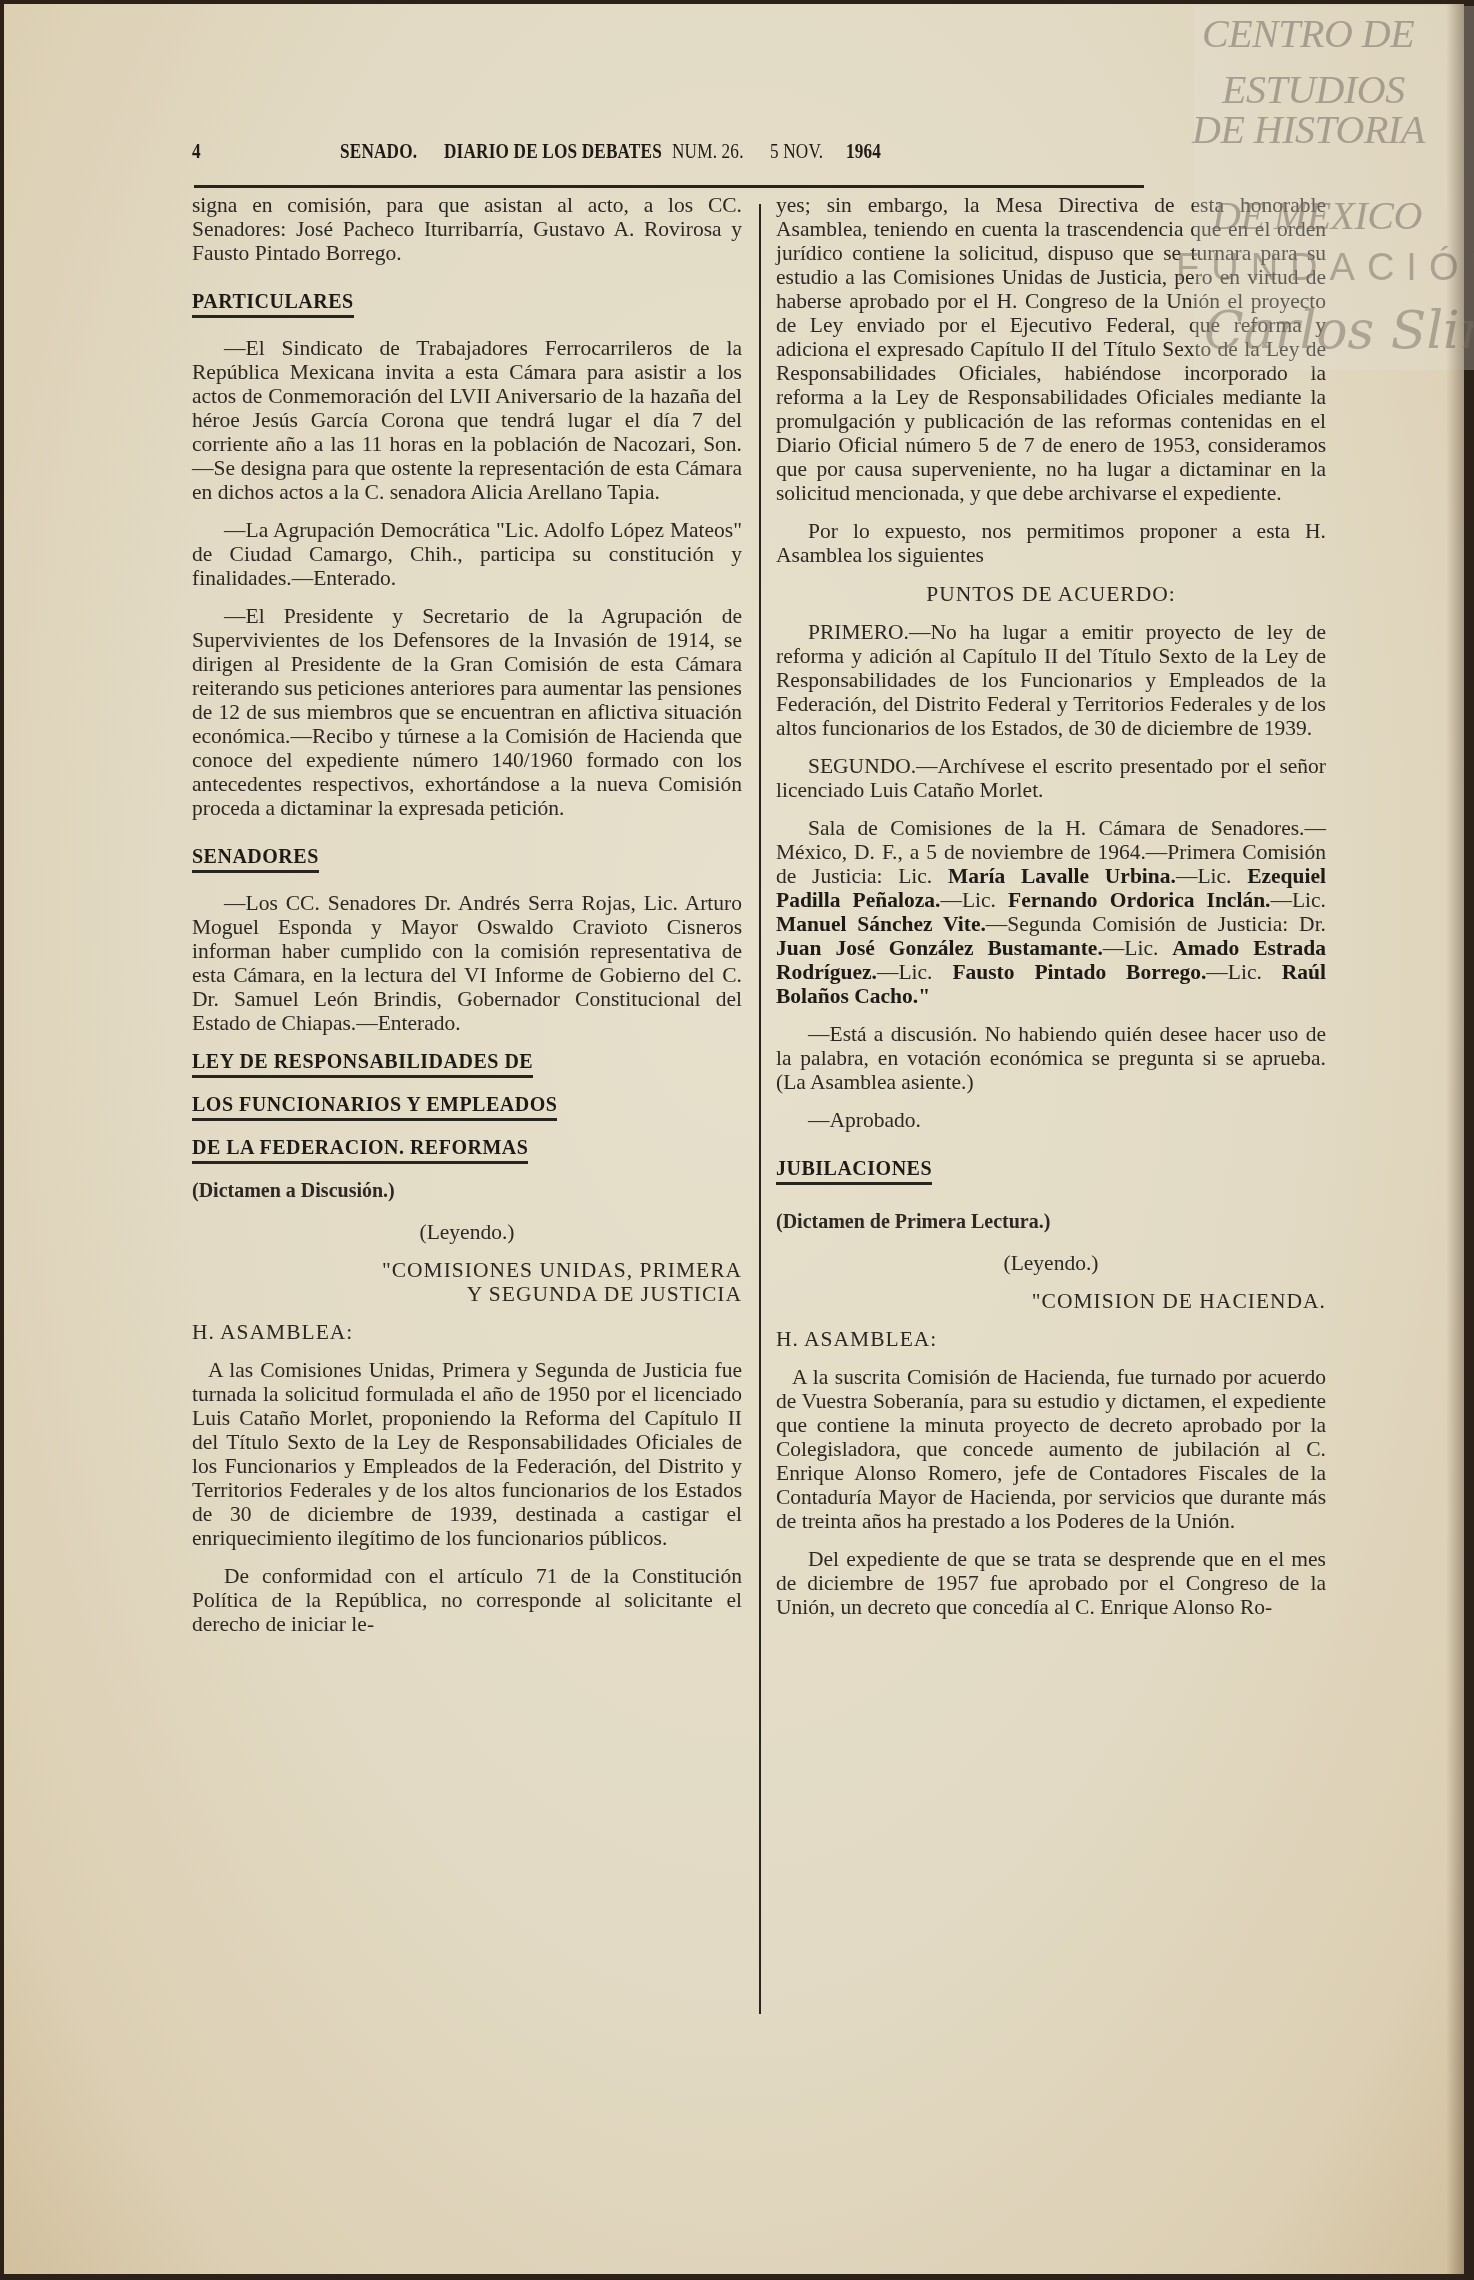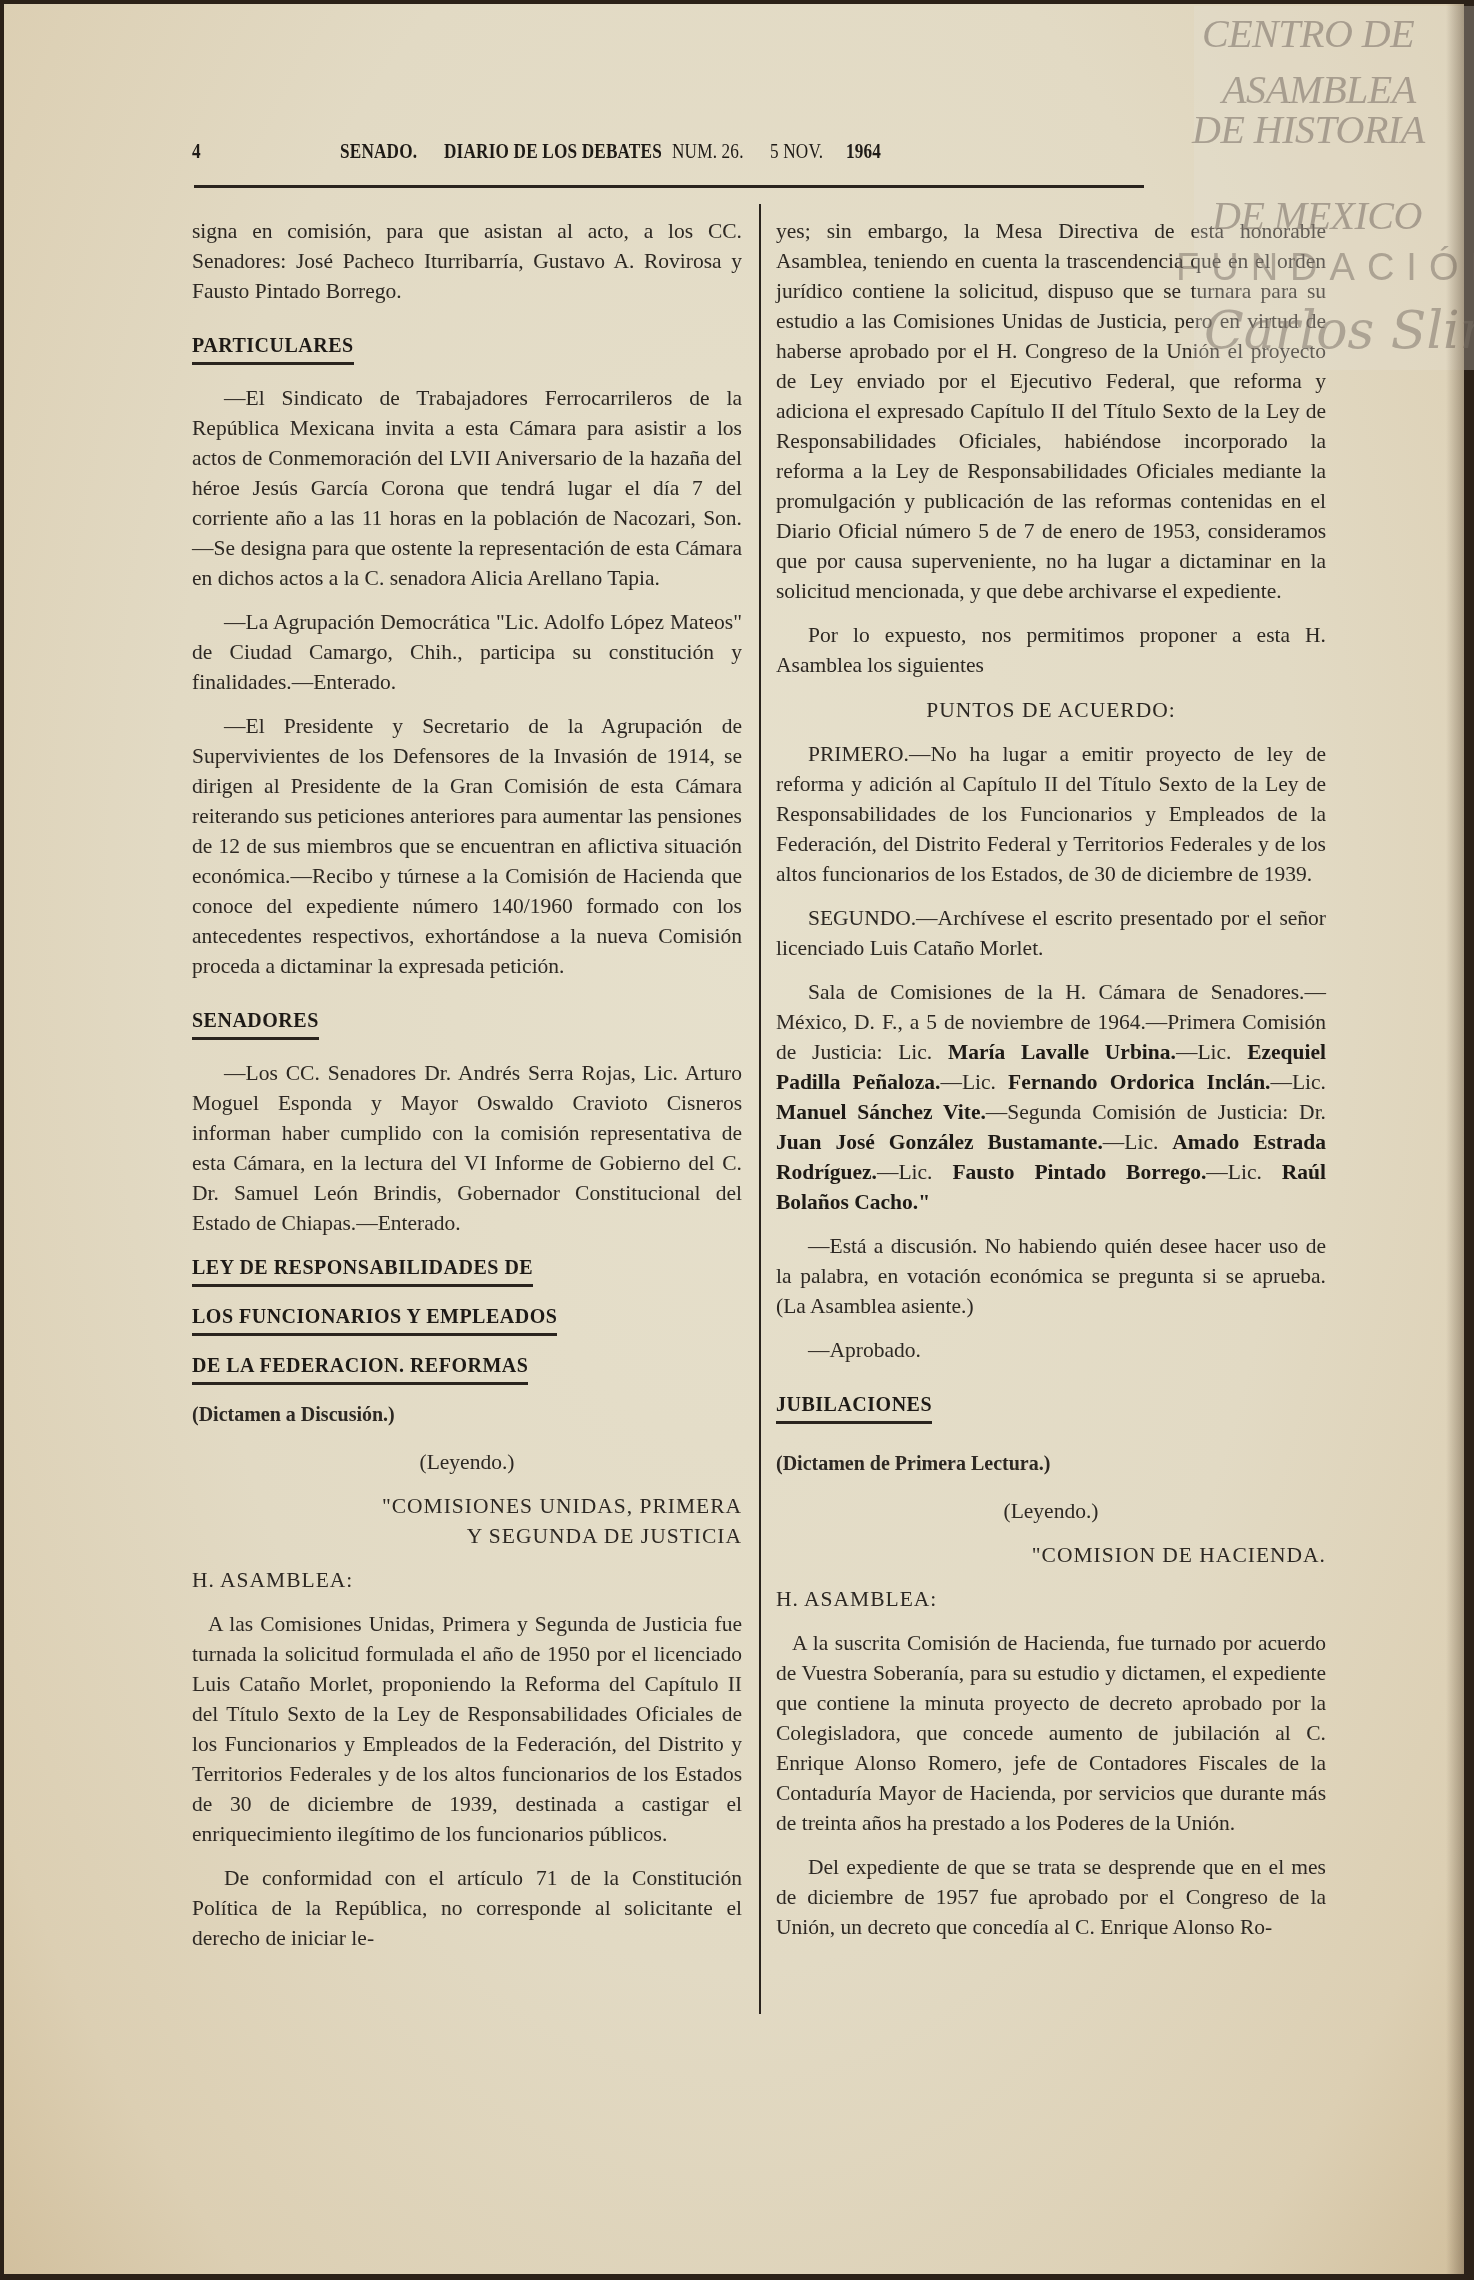--- a/index.html
+++ b/index.html
@@ -24,21 +24,21 @@
     }
     .header span { position: absolute; top: 0; transform: scaleX(0.86); transform-origin: left top; }
     .header .num-normal { font-weight: normal; }
     .header-rule {
       position: absolute; left: 190px; top: 181px; width: 950px; height: 3px; background: #2a241e;
     }
     .col-divider {
       position: absolute; left: 755px; top: 200px; width: 2px; height: 1810px; background: #2a241e;
     }
     .col {
-      position: absolute; top: 212px; font-size: 21.5px; line-height: 30px;
+      position: absolute; top: 189px; font-size: 21.5px; line-height: 24px;
       text-align: justify; color: #2d2823;
     }
     .col.left { left: 188px; width: 550px; }
     .col.right { left: 772px; width: 550px; }
     .col p { margin: 0 0 14px 0; text-indent: 32px; hyphens: auto; }
     .col p.noindent { text-indent: 0; }
     .col p.center { text-align: center; text-indent: 0; margin-top: 15px; }
     .col p.right { text-align: right; text-indent: 0; }
     .heading {
       display: inline-block; font-family: "Liberation Serif", serif; font-weight: bold;
@@ -120,18 +120,18 @@
     <div class="subhead">(Dictamen de Primera Lectura.)</div>
     <p class="center">(Leyendo.)</p>
     <p class="right caps">"COMISION DE HACIENDA.</p>
     <p class="noindent caps">H. ASAMBLEA:</p>
     <p style="text-indent:16px;">A la suscrita Comisión de Hacienda, fue turnado por acuerdo de Vuestra Soberanía, para su estudio y dictamen, el expediente que contiene la minuta proyecto de decreto aprobado por la Colegisladora, que concede aumento de jubilación al C. Enrique Alonso Romero, jefe de Contadores Fiscales de la Contaduría Mayor de Hacienda, por servicios que durante más de treinta años ha prestado a los Poderes de la Unión.</p>
     <p>Del expediente de que se trata se desprende que en el mes de diciembre de 1957 fue aprobado por el Congreso de la Unión, un decreto que concedía al C. Enrique Alonso Ro-</p>
   </div>
 
   <div class="wm"></div>
   <div class="wm-line" style="left:1198px; top:6px;">CENTRO DE</div>
-  <div class="wm-line" style="left:1218px; top:62px;">ASAMBLEA</div>
+  <div class="wm-line" style="left:1218px; top:62px;">ESTUDIOS</div>
   <div class="wm-line" style="left:1188px; top:102px;">DE HISTORIA</div>
   <div class="wm-line" style="left:1208px; top:188px;">DE MEXICO</div>
   <div class="wm-fund" style="left:1172px; top:242px;">FUNDACIÓN</div>
   <div class="wm-sig" style="left:1200px; top:296px;">Carlos Slim</div>
 </div>
 
 </body></html>

